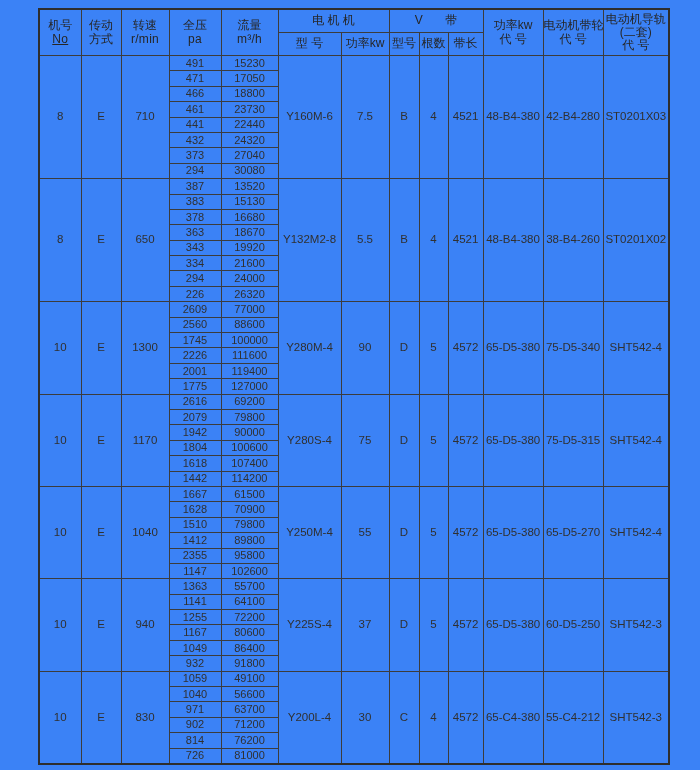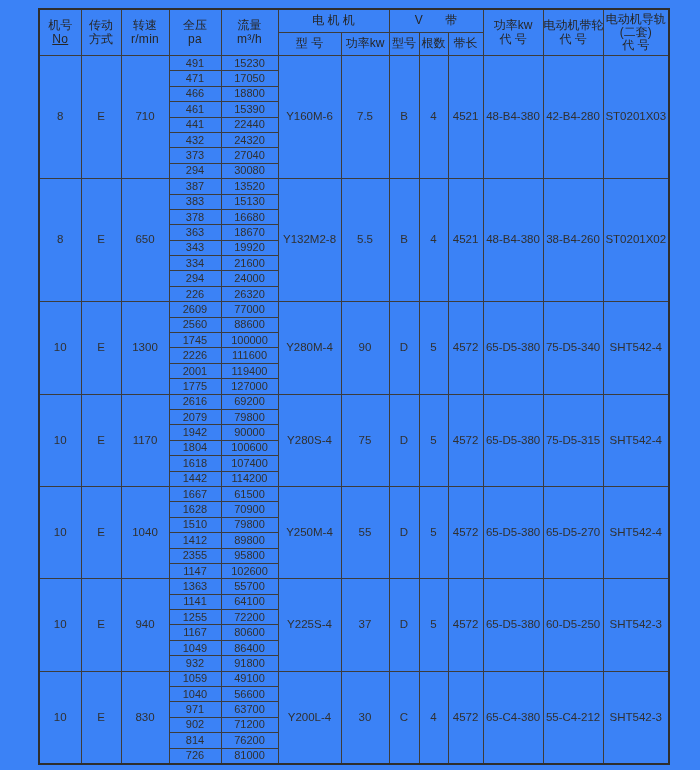--- a/index.html
+++ b/index.html
@@ -165,21 +165,21 @@
         <tr>
           <td>471</td>
           <td>17050</td>
         </tr>
         <tr>
           <td>466</td>
           <td>18800</td>
         </tr>
         <tr>
           <td>461</td>
-          <td>15390</td>
+          <td>23730</td>
         </tr>
         <tr>
           <td>441</td>
           <td>22440</td>
         </tr>
         <tr>
           <td>432</td>
           <td>24320</td>
         </tr>
         <tr>

